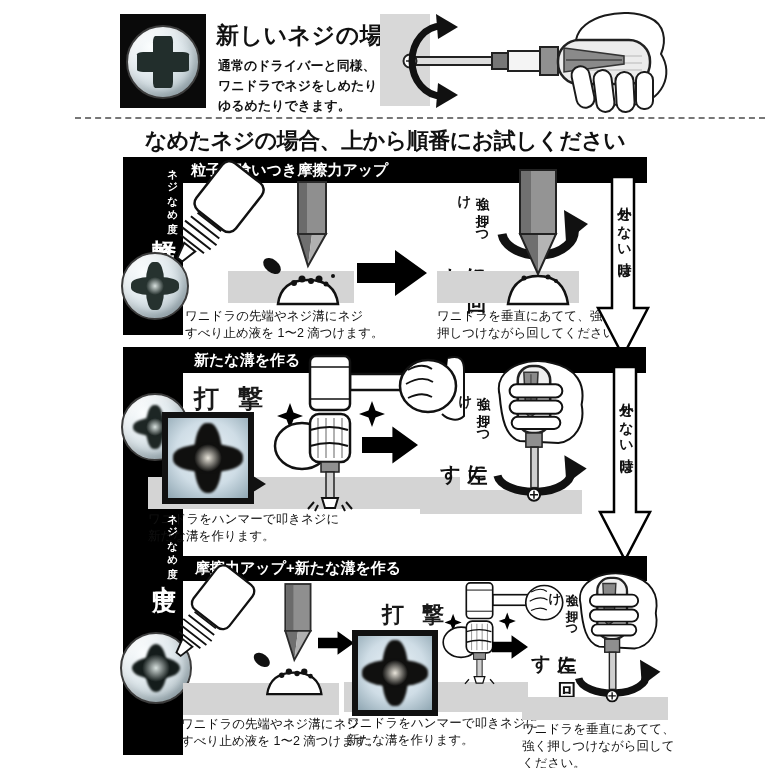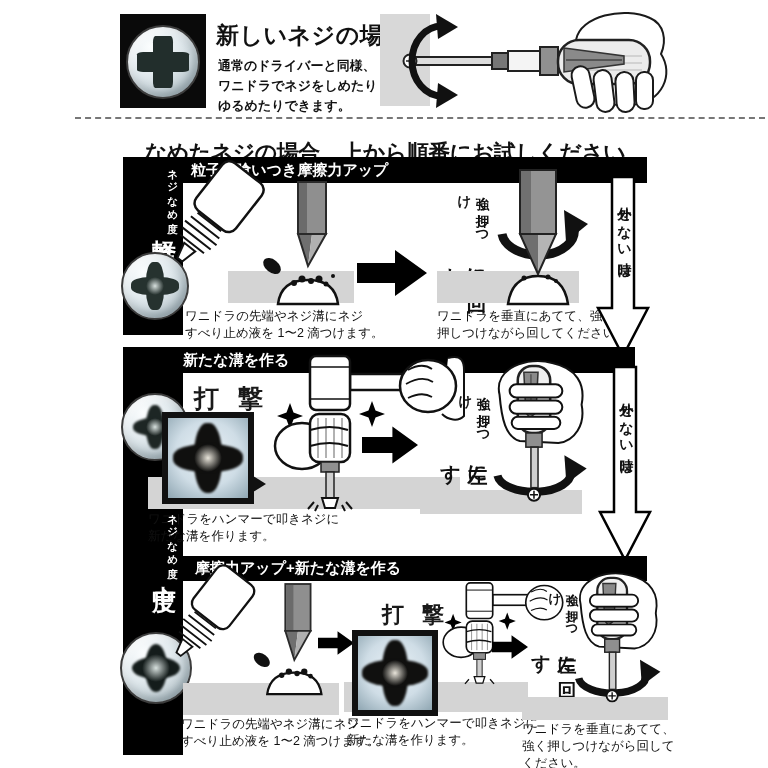--- a/index.html
+++ b/index.html
@@ -92,21 +92,21 @@
     <g fill="#fff" stroke="#1a1a1a" stroke-width="2">
       <rect x="194" y="54" width="18" height="42" rx="9" transform="rotate(-12 203 75)"></rect>
       <rect x="215" y="58" width="18" height="42" rx="9" transform="rotate(-7 224 79)"></rect>
       <rect x="236" y="60" width="18" height="40" rx="9" transform="rotate(-3 245 80)"></rect>
       <rect x="256" y="60" width="17" height="37" rx="8"></rect>
     </g>
   </svg>
 
   <div class="abs dashed" style="left:75px;top:117px;width:690px;"></div>
 
-  <div class="abs banner" style="left:110px;top:138px;width:550px;">なめたネジの場合、上から順番にお試しください</div>
+  <div class="abs banner" style="left:110px;top:126px;width:550px;">なめたネジの場合、上から順番にお試しください</div>
 
   <div class="abs secbar" style="left:123px;top:157px;width:524px;height:26px;padding-left:68px;box-sizing:border-box;">
     <span>粒子が喰いつき摩擦力アップ</span>
   </div>
   <div class="abs sidebar" style="left:123px;top:157px;width:60px;height:178px;">
     <div class="vrl sev abs" style="top:5px;right:3px;height:160px;">
       <span class="s">ネジなめ度</span>
       <span class="b">軽度</span>
     </div>
   </div>
@@ -181,21 +181,21 @@
   </div>
   <div class="screw d2" style="left:121px;top:393px;width:64px;height:64px;">
       <i class="av"></i>
       <i class="ah"></i>
     </div>
   <div class="screw d3" style="left:120px;top:632px;width:68px;height:68px;">
       <i class="av"></i>
       <i class="ah"></i>
     </div>
 
-  <div class="abs secbar" style="left:171px;top:347px;width:464px;height:26px;padding-left:12px;box-sizing:border-box;">
+  <div class="abs secbar" style="left:182px;top:347px;width:464px;height:26px;padding-left:12px;box-sizing:border-box;">
     <span>新たな溝を作る</span>
   </div>
 
   <div class="abs strike" style="left:194px;top:382px;font-size:25px;">打 撃</div>
   <div class="abs floor" style="left:148px;top:477px;width:312px;height:32px;"></div>
   <svg class="abs" style="left:252px;top:352px;" width="212" height="160" viewBox="0 0 212 160">
     <rect x="98" y="22" width="58" height="16" fill="#fff" stroke="#111" stroke-width="2.5"></rect>
     <rect x="58" y="4" width="40" height="54" rx="6" fill="#fff" stroke="#111" stroke-width="2.5"></rect>
     <path d="M58,15 h40 M58,47 h40" stroke="#111" stroke-width="1.5" fill="none"></path>
     <path d="M196,6 C210,2 212,10 212,18 L212,64 C206,70 196,68 190,62" fill="#fff" stroke="#111" stroke-width="2"></path>

